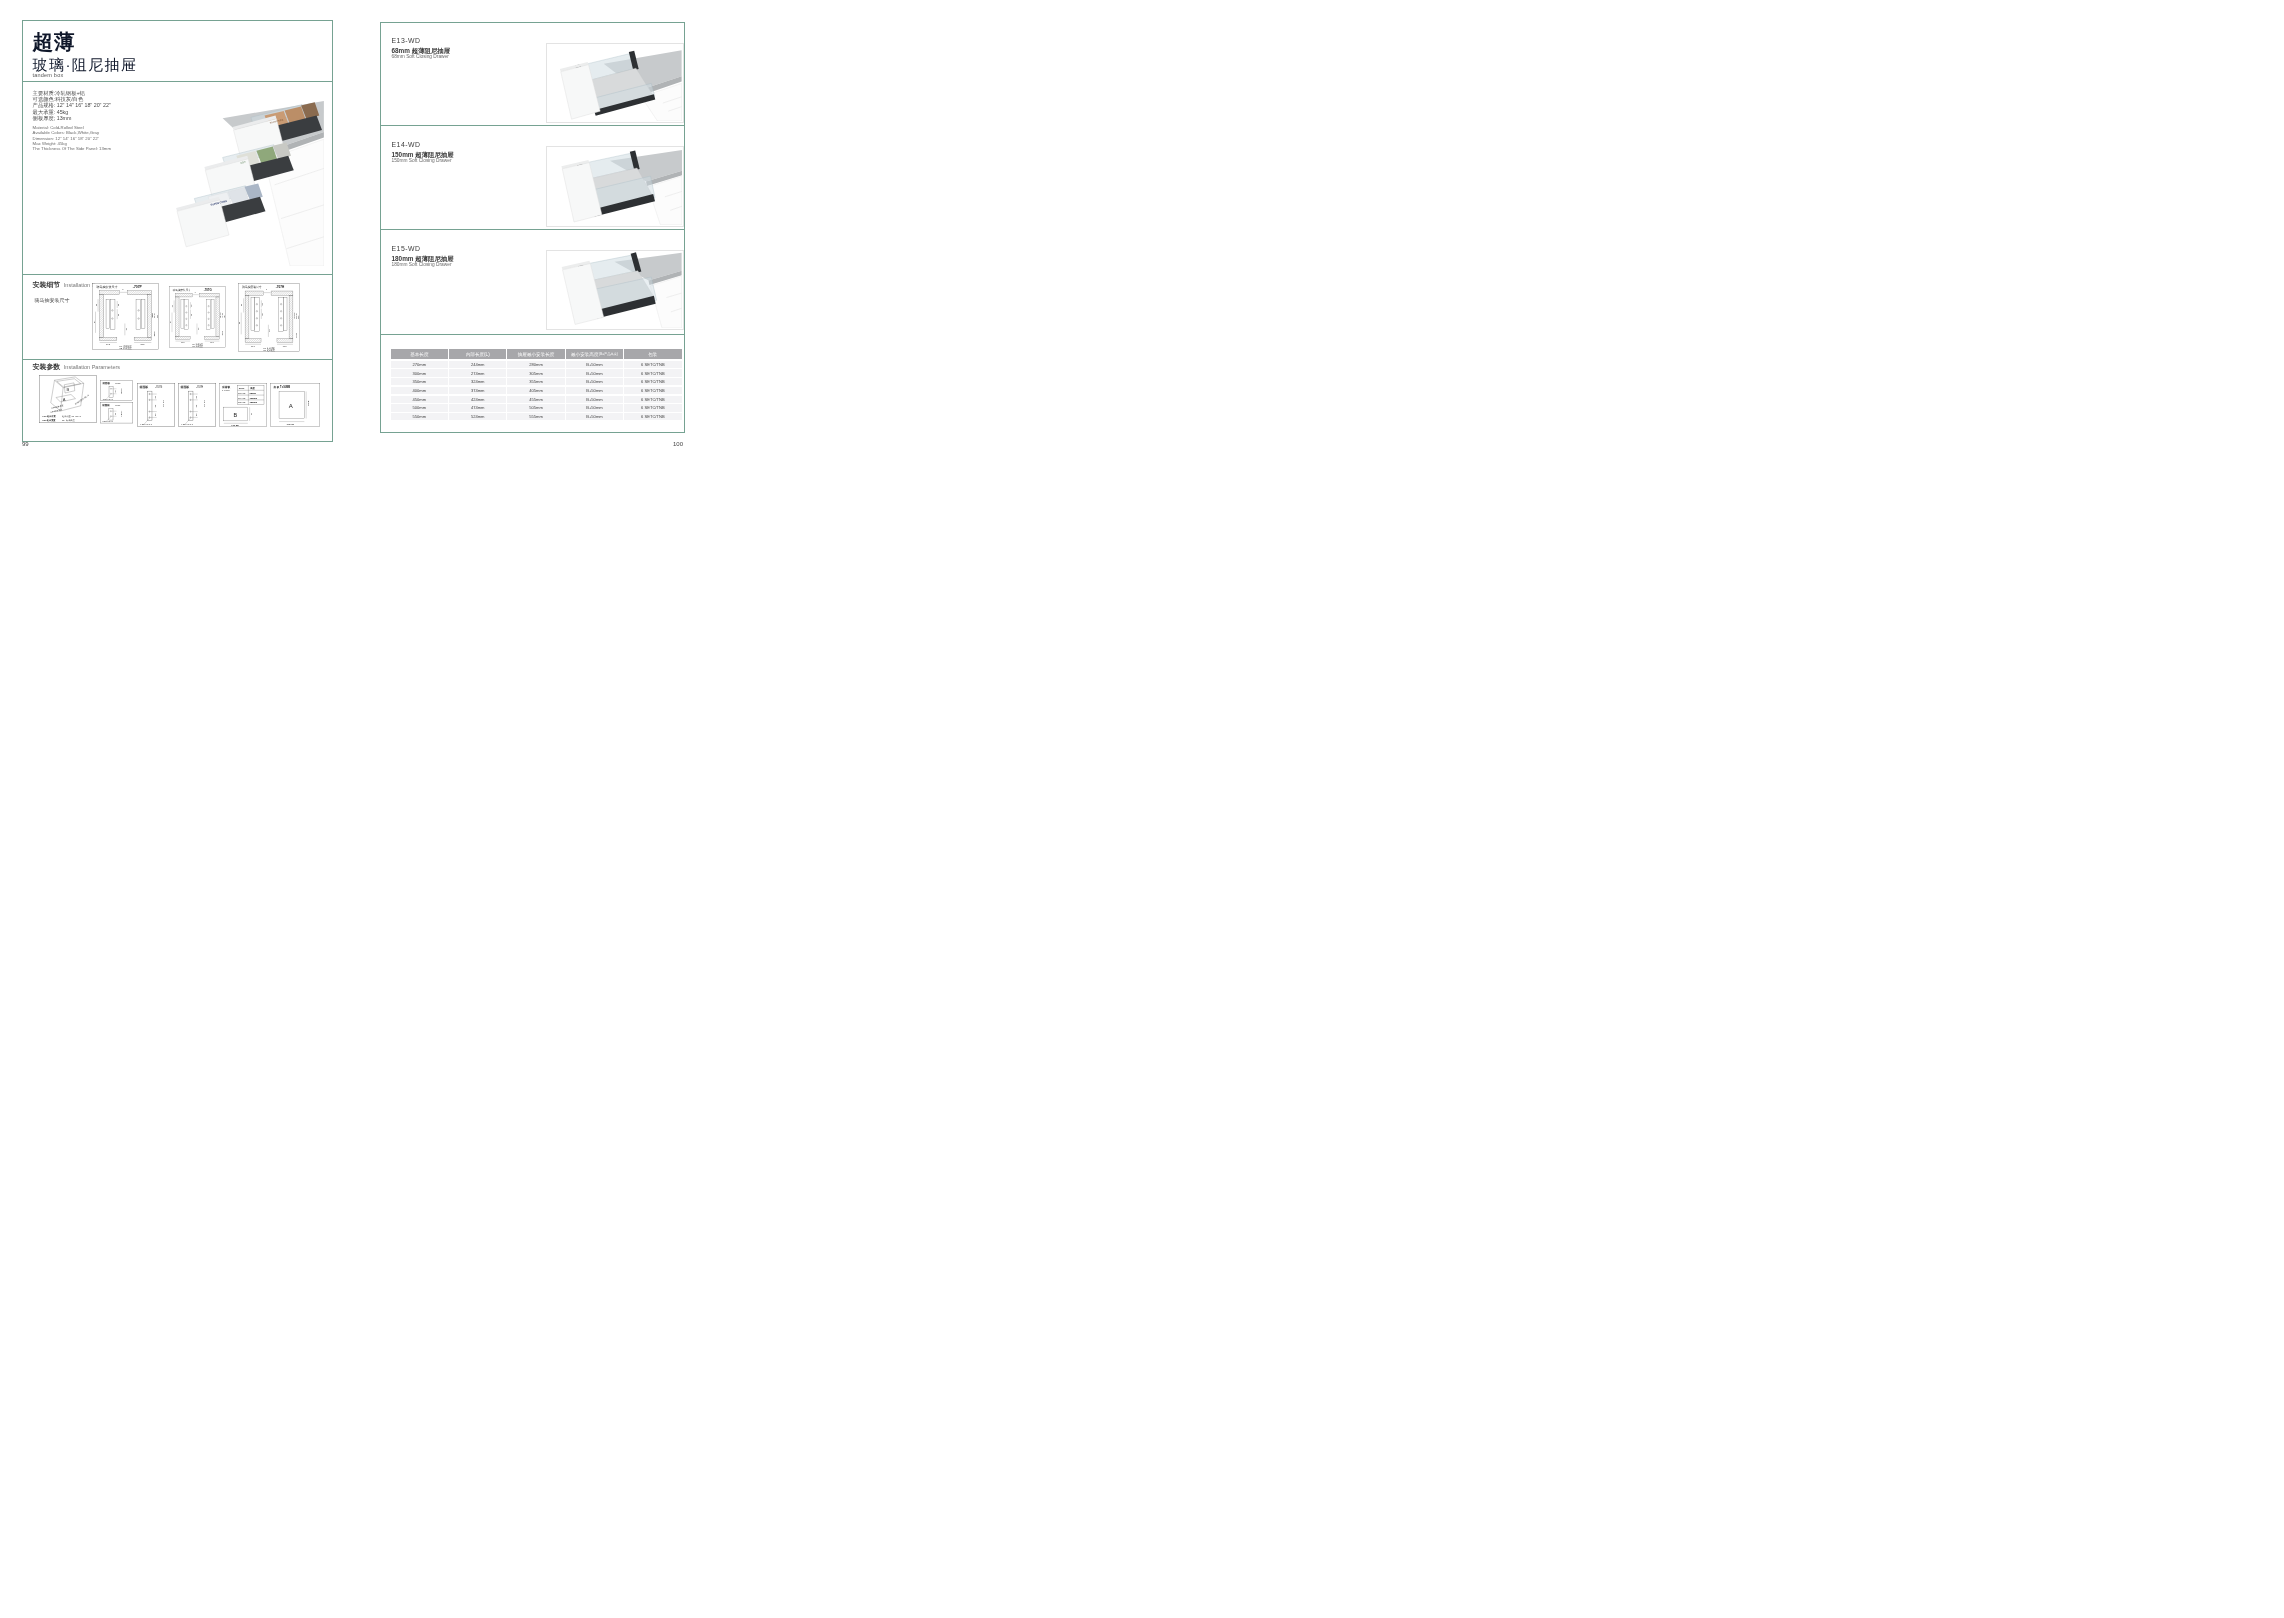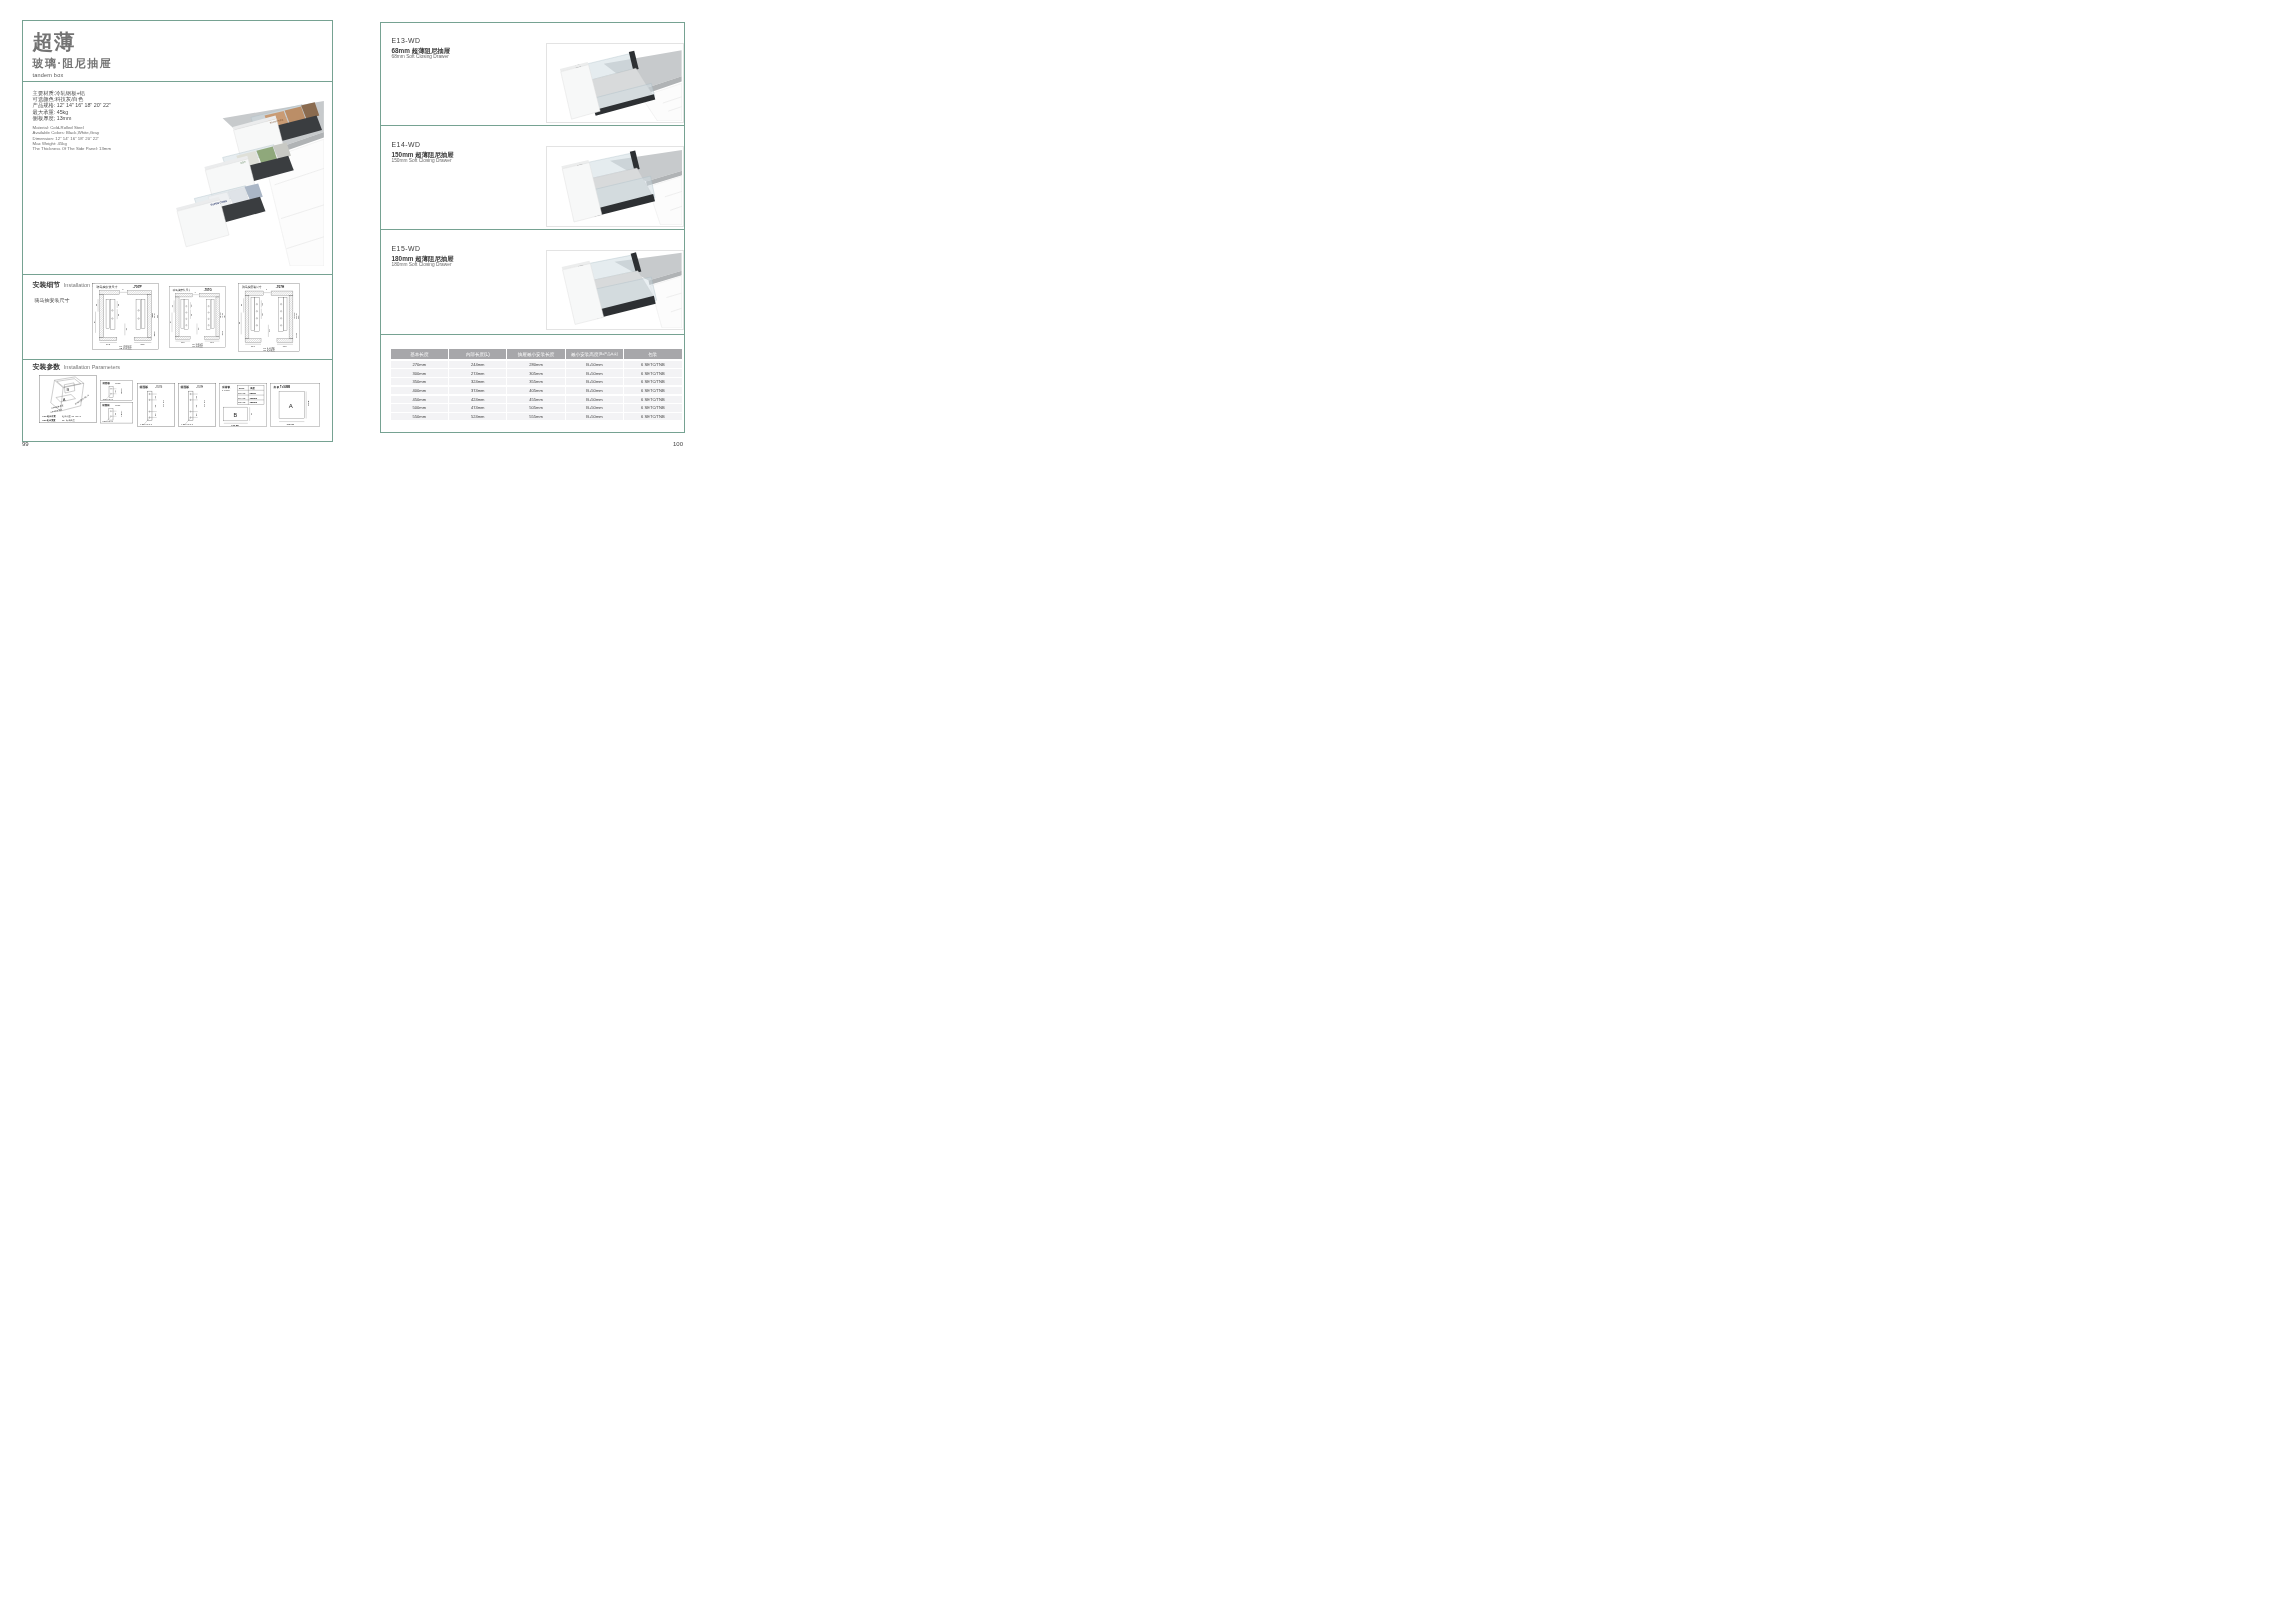--- a/index.html
+++ b/index.html
@@ -1,23 +1,23 @@
 <!DOCTYPE html>
 <html style="font-size:7.3px"><head>
 <meta charset="utf-8">
 <style>
   html,body{margin:0;padding:0;background:#ffffff;}
   .page{position:relative;width:709px;height:462px;background:#fff;overflow:hidden;
         font-family:"Liberation Sans","DejaVu Sans",sans-serif;color:#3a3a3a;}
   .abs{position:absolute;}
   .box{position:absolute;border:0.5px solid #76a292;background:#fff;}
   .hr{position:absolute;left:0;width:100%;height:0;border-top:0.5px solid #76a292;}
-  .green{color:#737373;}
+  .green{color:#0f172a;}
   .pg-title{font-size:20.6px;font-weight:bold;line-height:1.05;letter-spacing:0.9px;}
-  .pg-sub{font-size:11px;font-weight:bold;letter-spacing:1.4px;}
+  .pg-sub{font-size:15px;font-weight:normal;letter-spacing:1.4px;}
   .pg-tag{font-size:5.5px;color:#555;letter-spacing:0.2px;}
   .spec-cn div{font-size:5.3px;line-height:6.2px;color:#4a4a4a;}
   .spec-en div{font-size:4.3px;line-height:5.3px;color:#6a6a6a;}
   .sec-h{font-size:6.9px;font-weight:bold;color:#3a3a3a;}
   .sec-h .en{font-size:5.5px;color:#777;font-weight:normal;margin-left:3.7px;}
   .sec-sub{font-size:5px;color:#444;}
   .prod-code{font-size:6.9px;color:#3a3a3a;letter-spacing:0.5px;}
   .prod-cn{font-size:6.4px;font-weight:bold;color:#3a3a3a;}
   .prod-en{font-size:4.8px;color:#6a6a6a;}
   .imgbox{position:absolute;border:0.5px solid #e3e3e3;background:#fff;}

